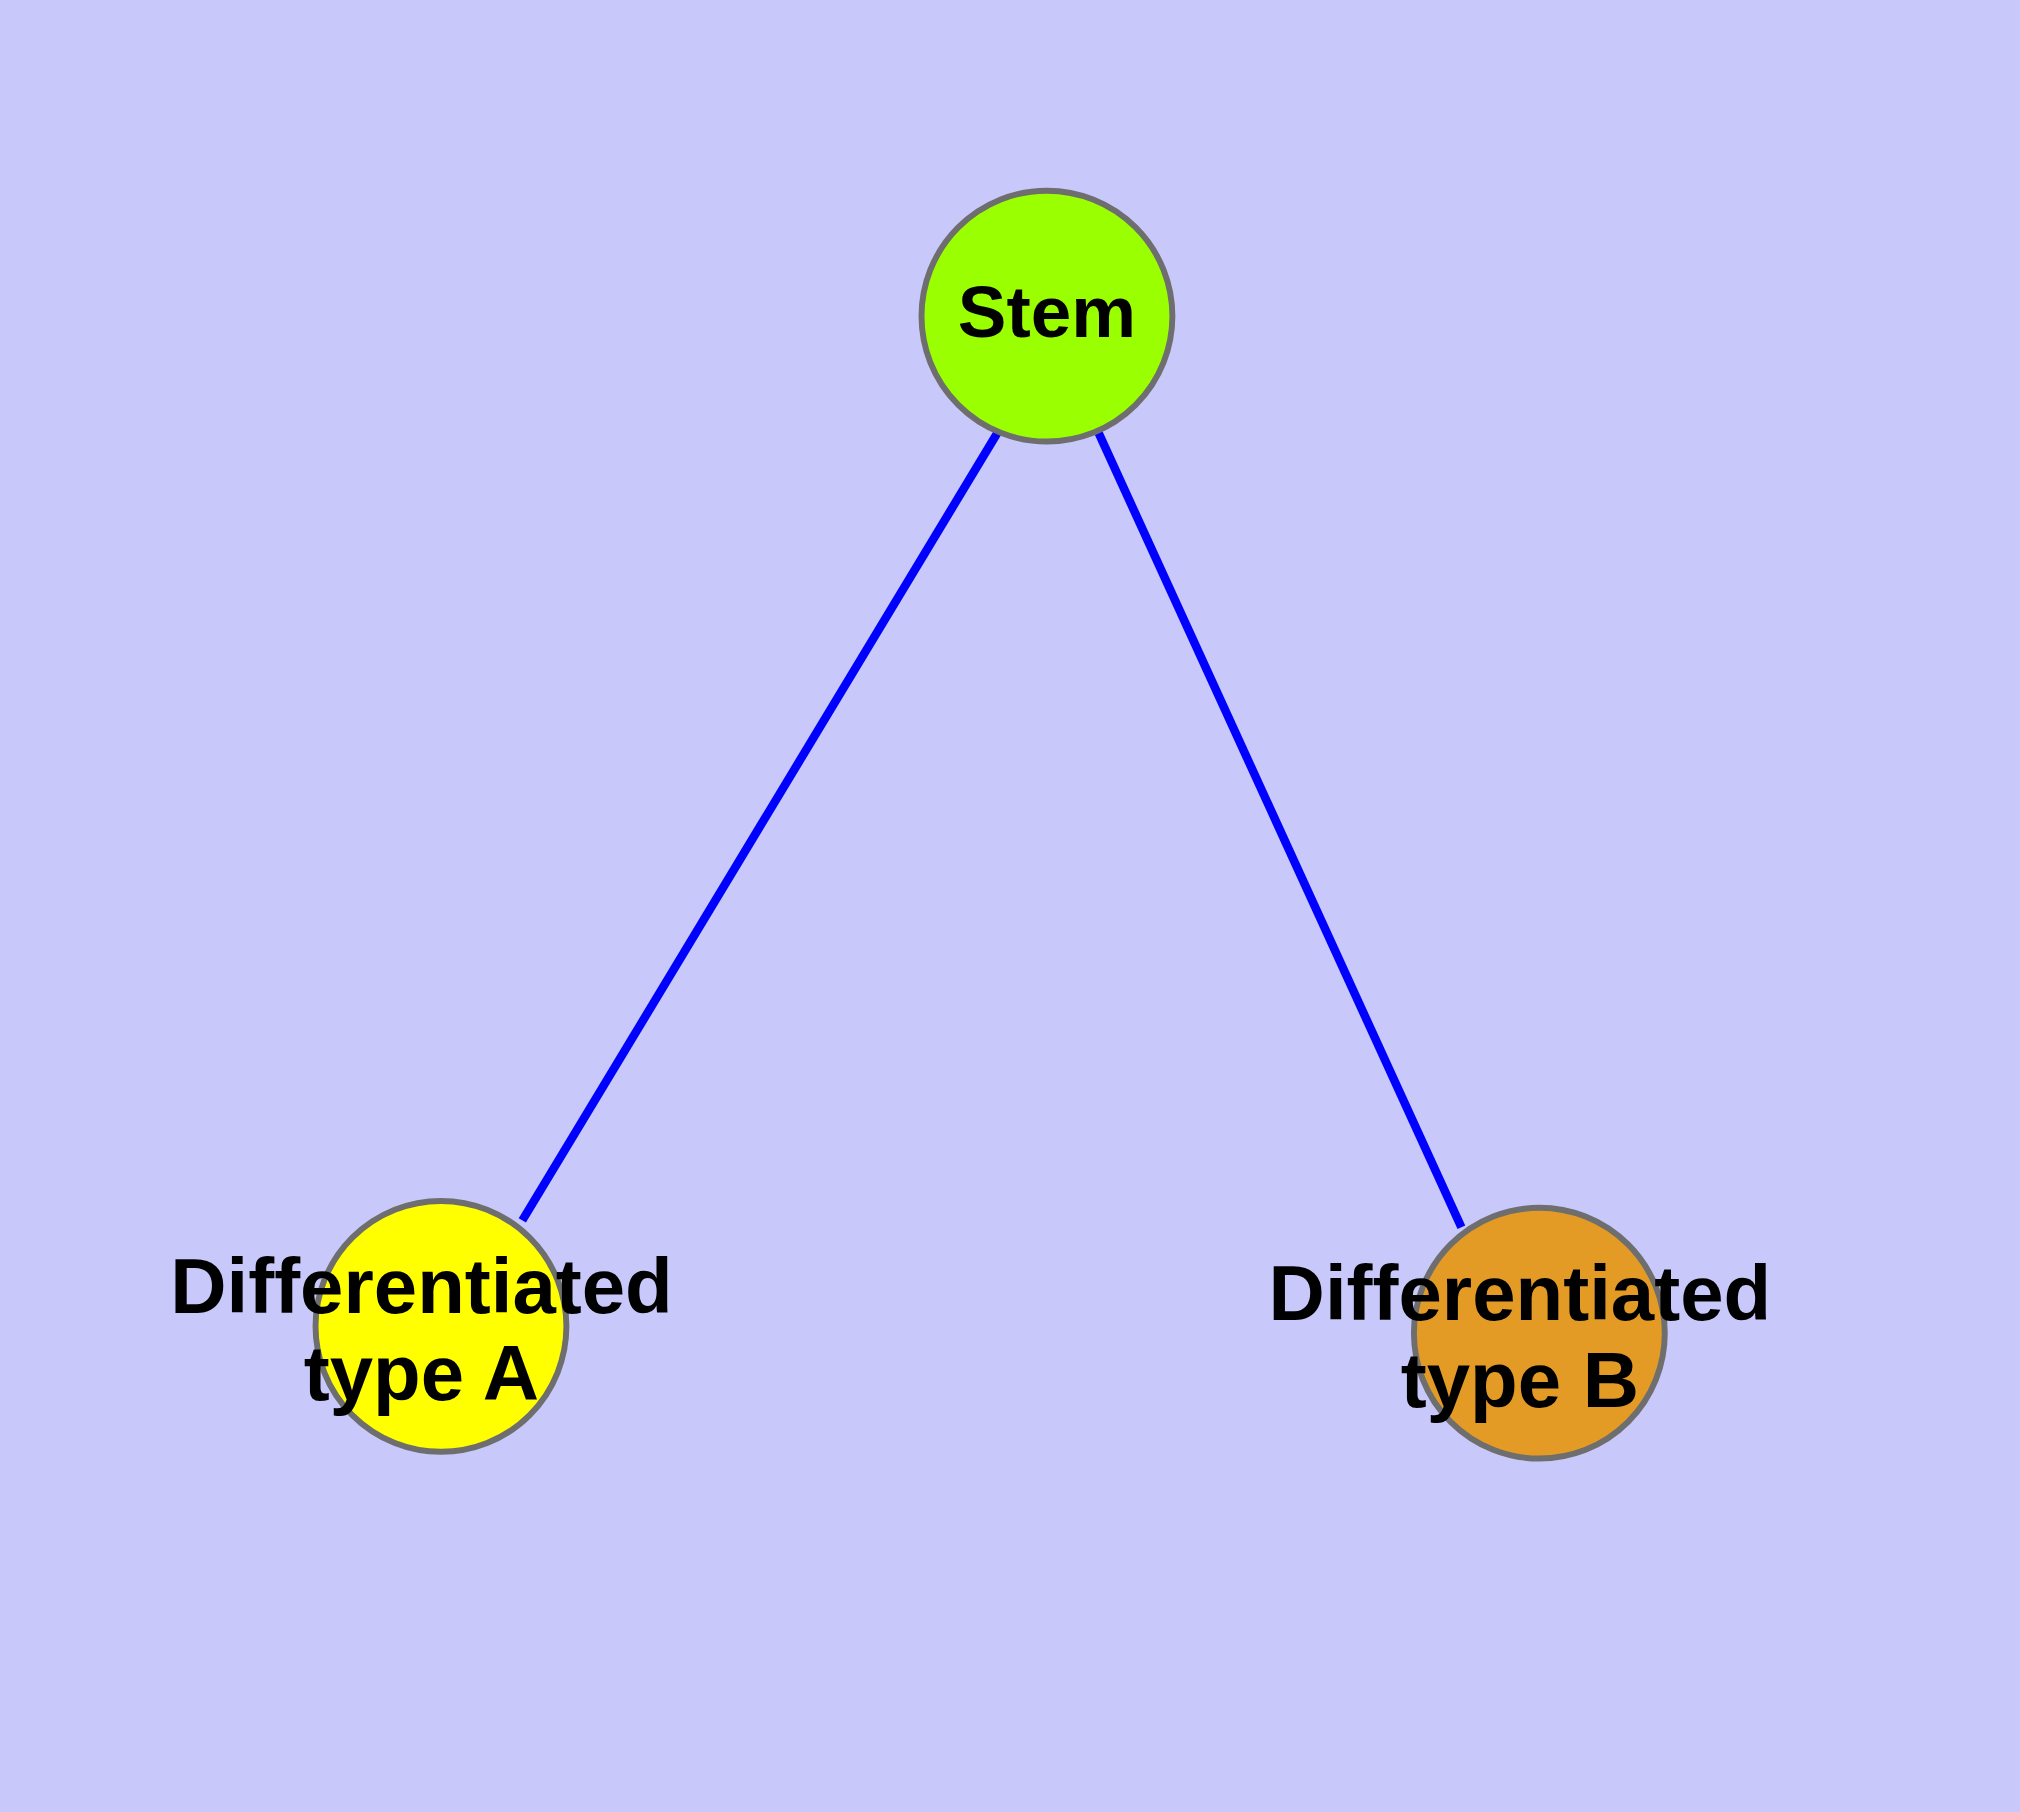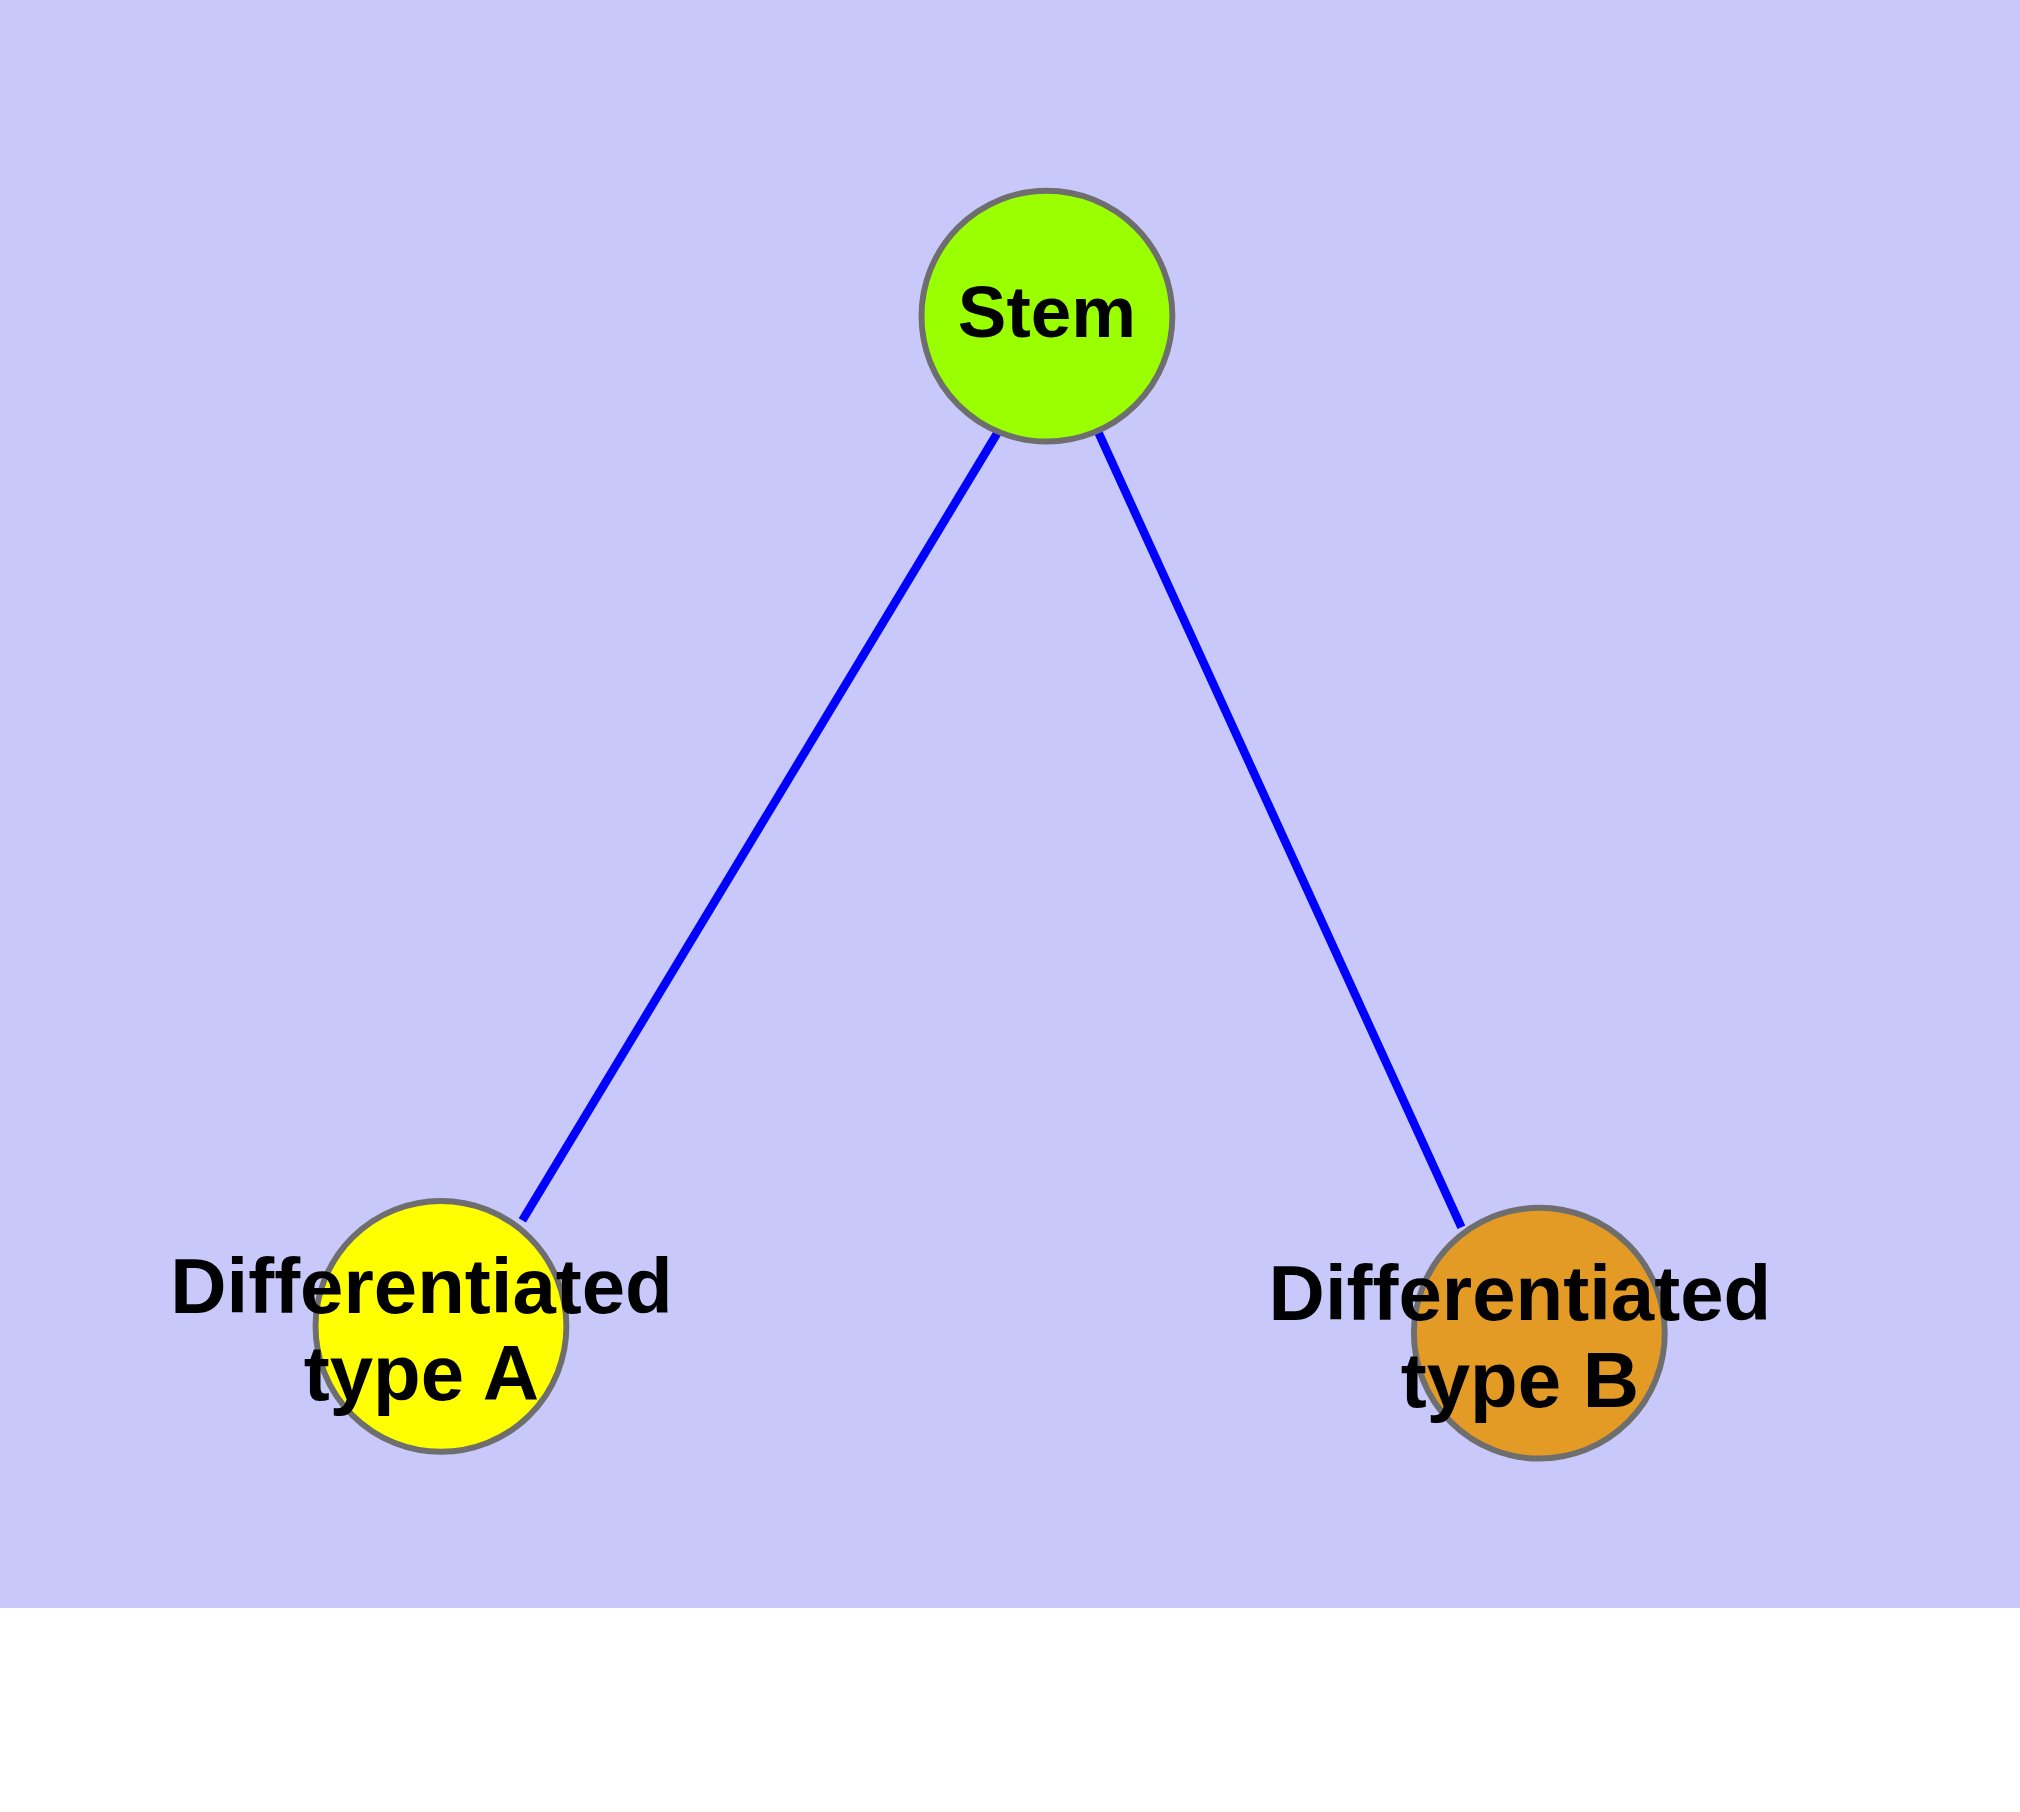--- a/index.html
+++ b/index.html
@@ -3,21 +3,21 @@
 <meta charset="utf-8">
 <style>
   html, body {
     margin: 0;
     padding: 0;
     background: #ffffff;
   }
   #canvas-root {
     position: relative;
     width: 2021px;
-    height: 1608px;
+    height: 1812px;
     overflow: hidden;
     font-family: "Liberation Sans", sans-serif;
   }
   #graph-svg {
     position: absolute;
     top: 0;
     left: 0;
     width: 2021px;
     height: 1812px;
     display: block;

